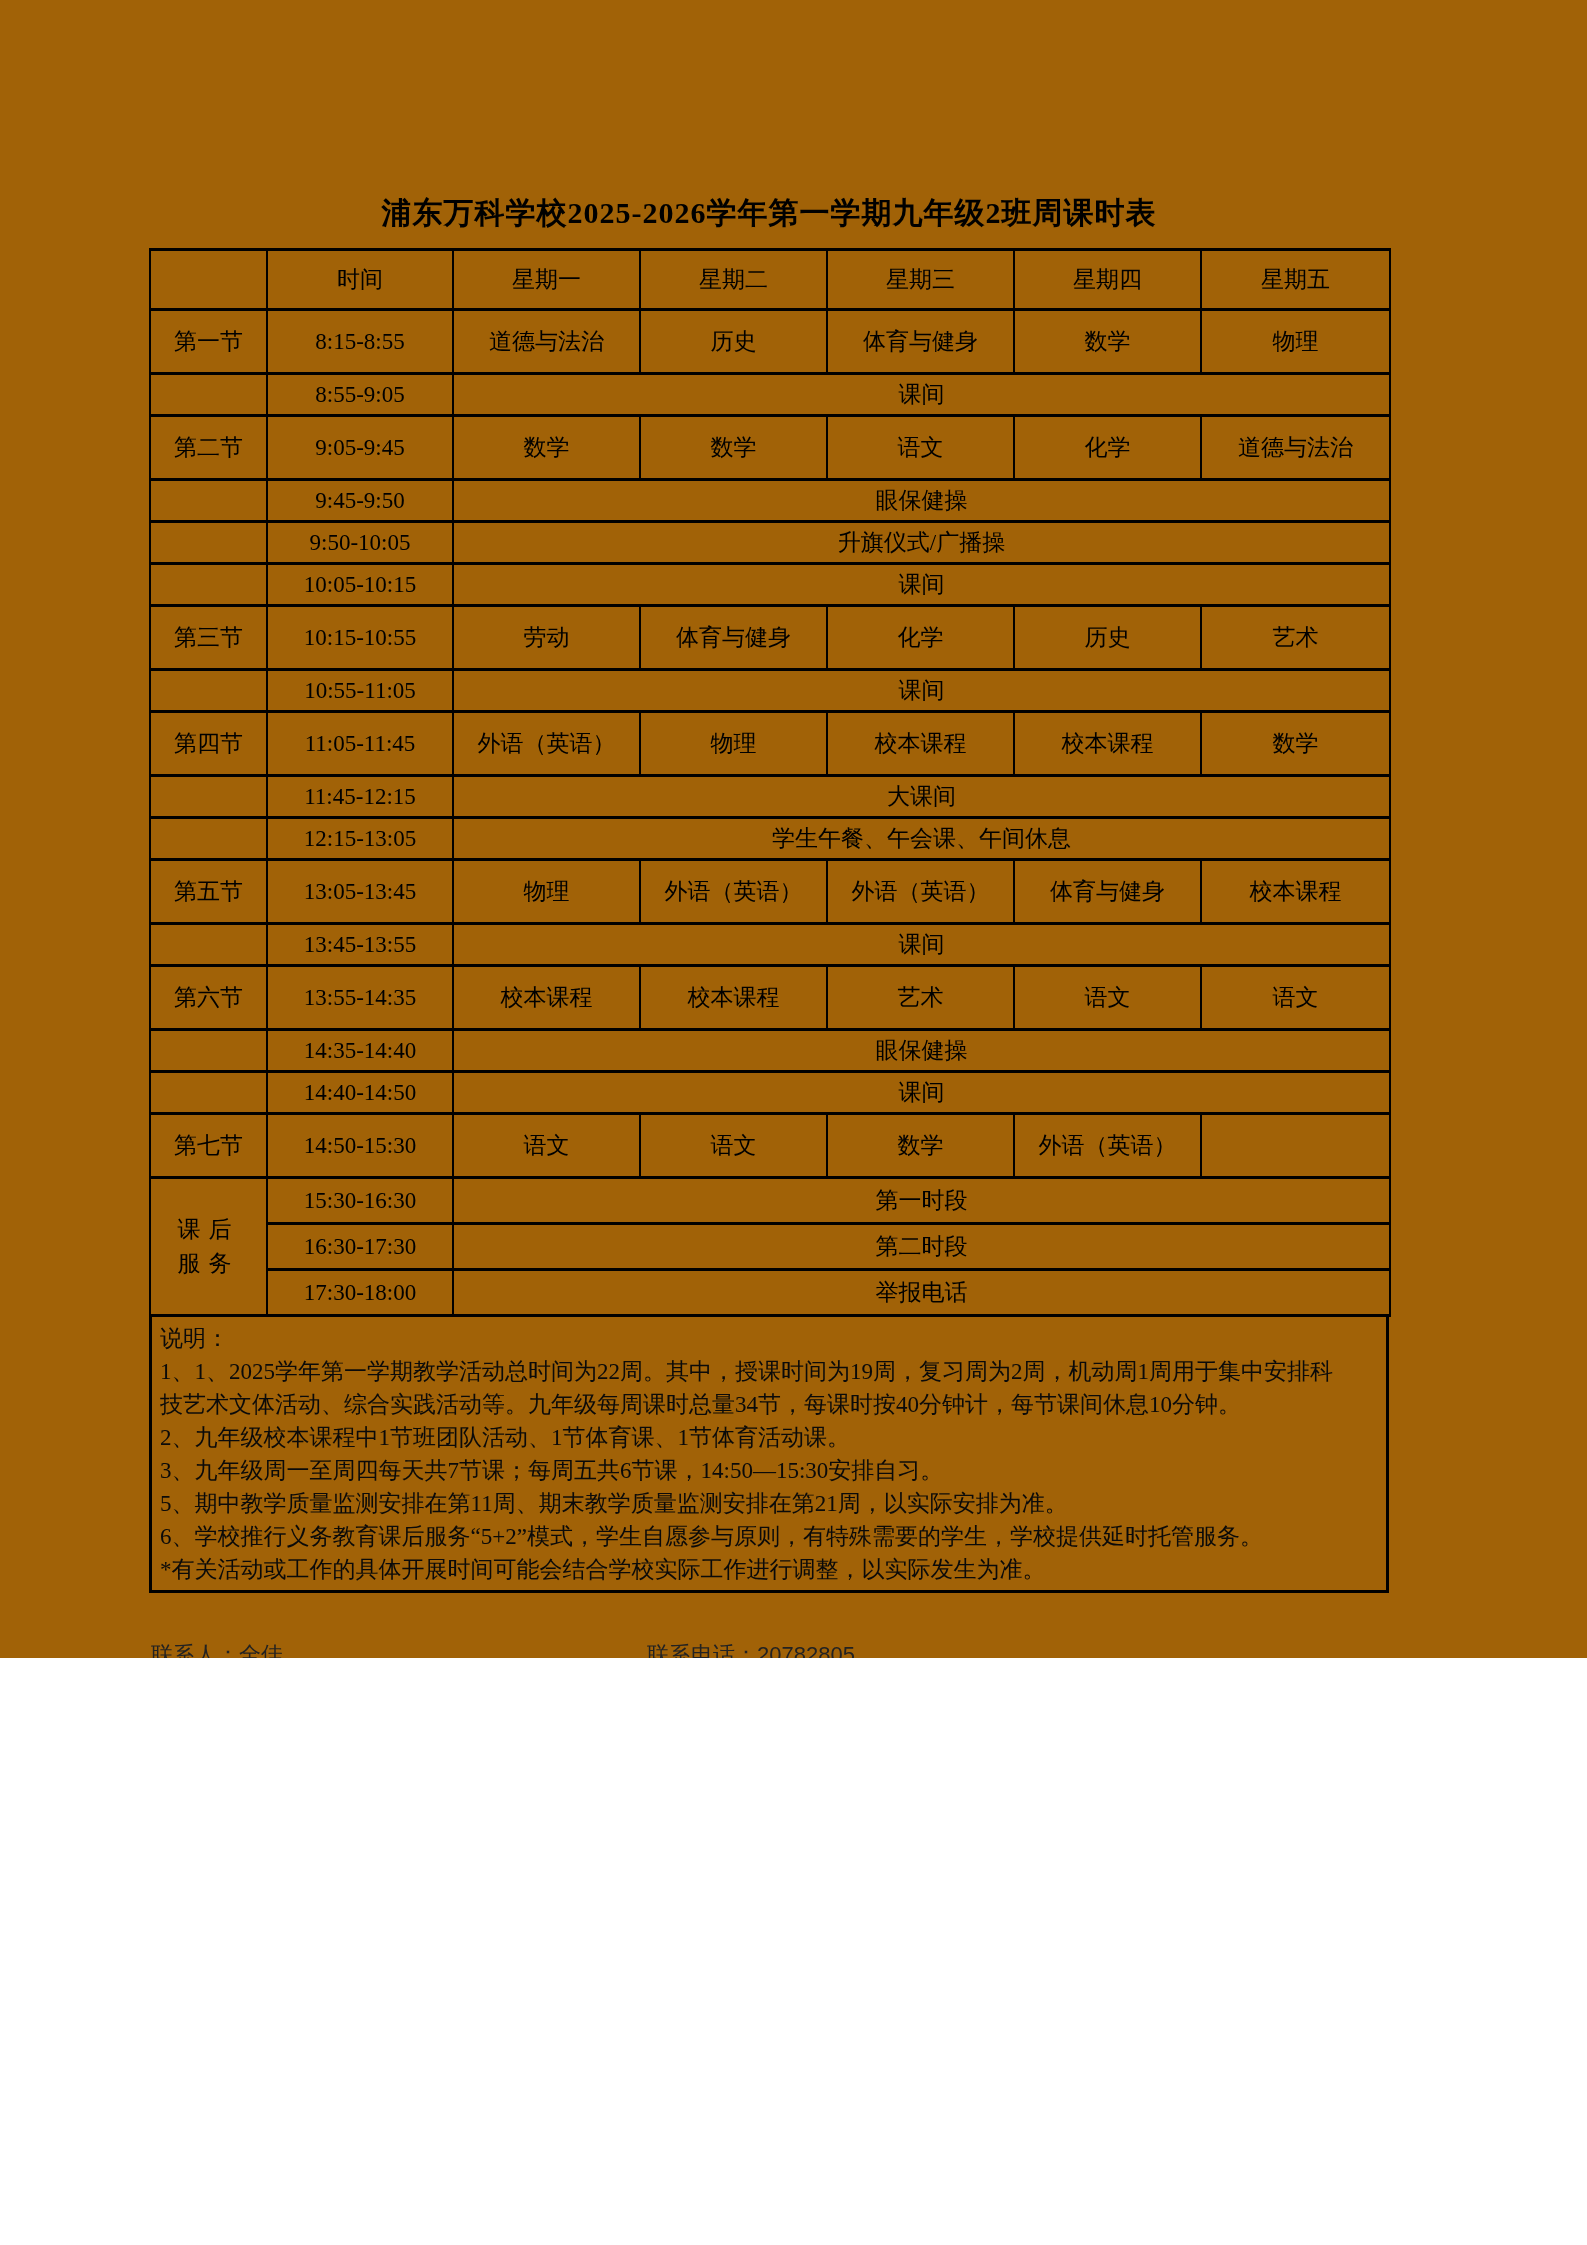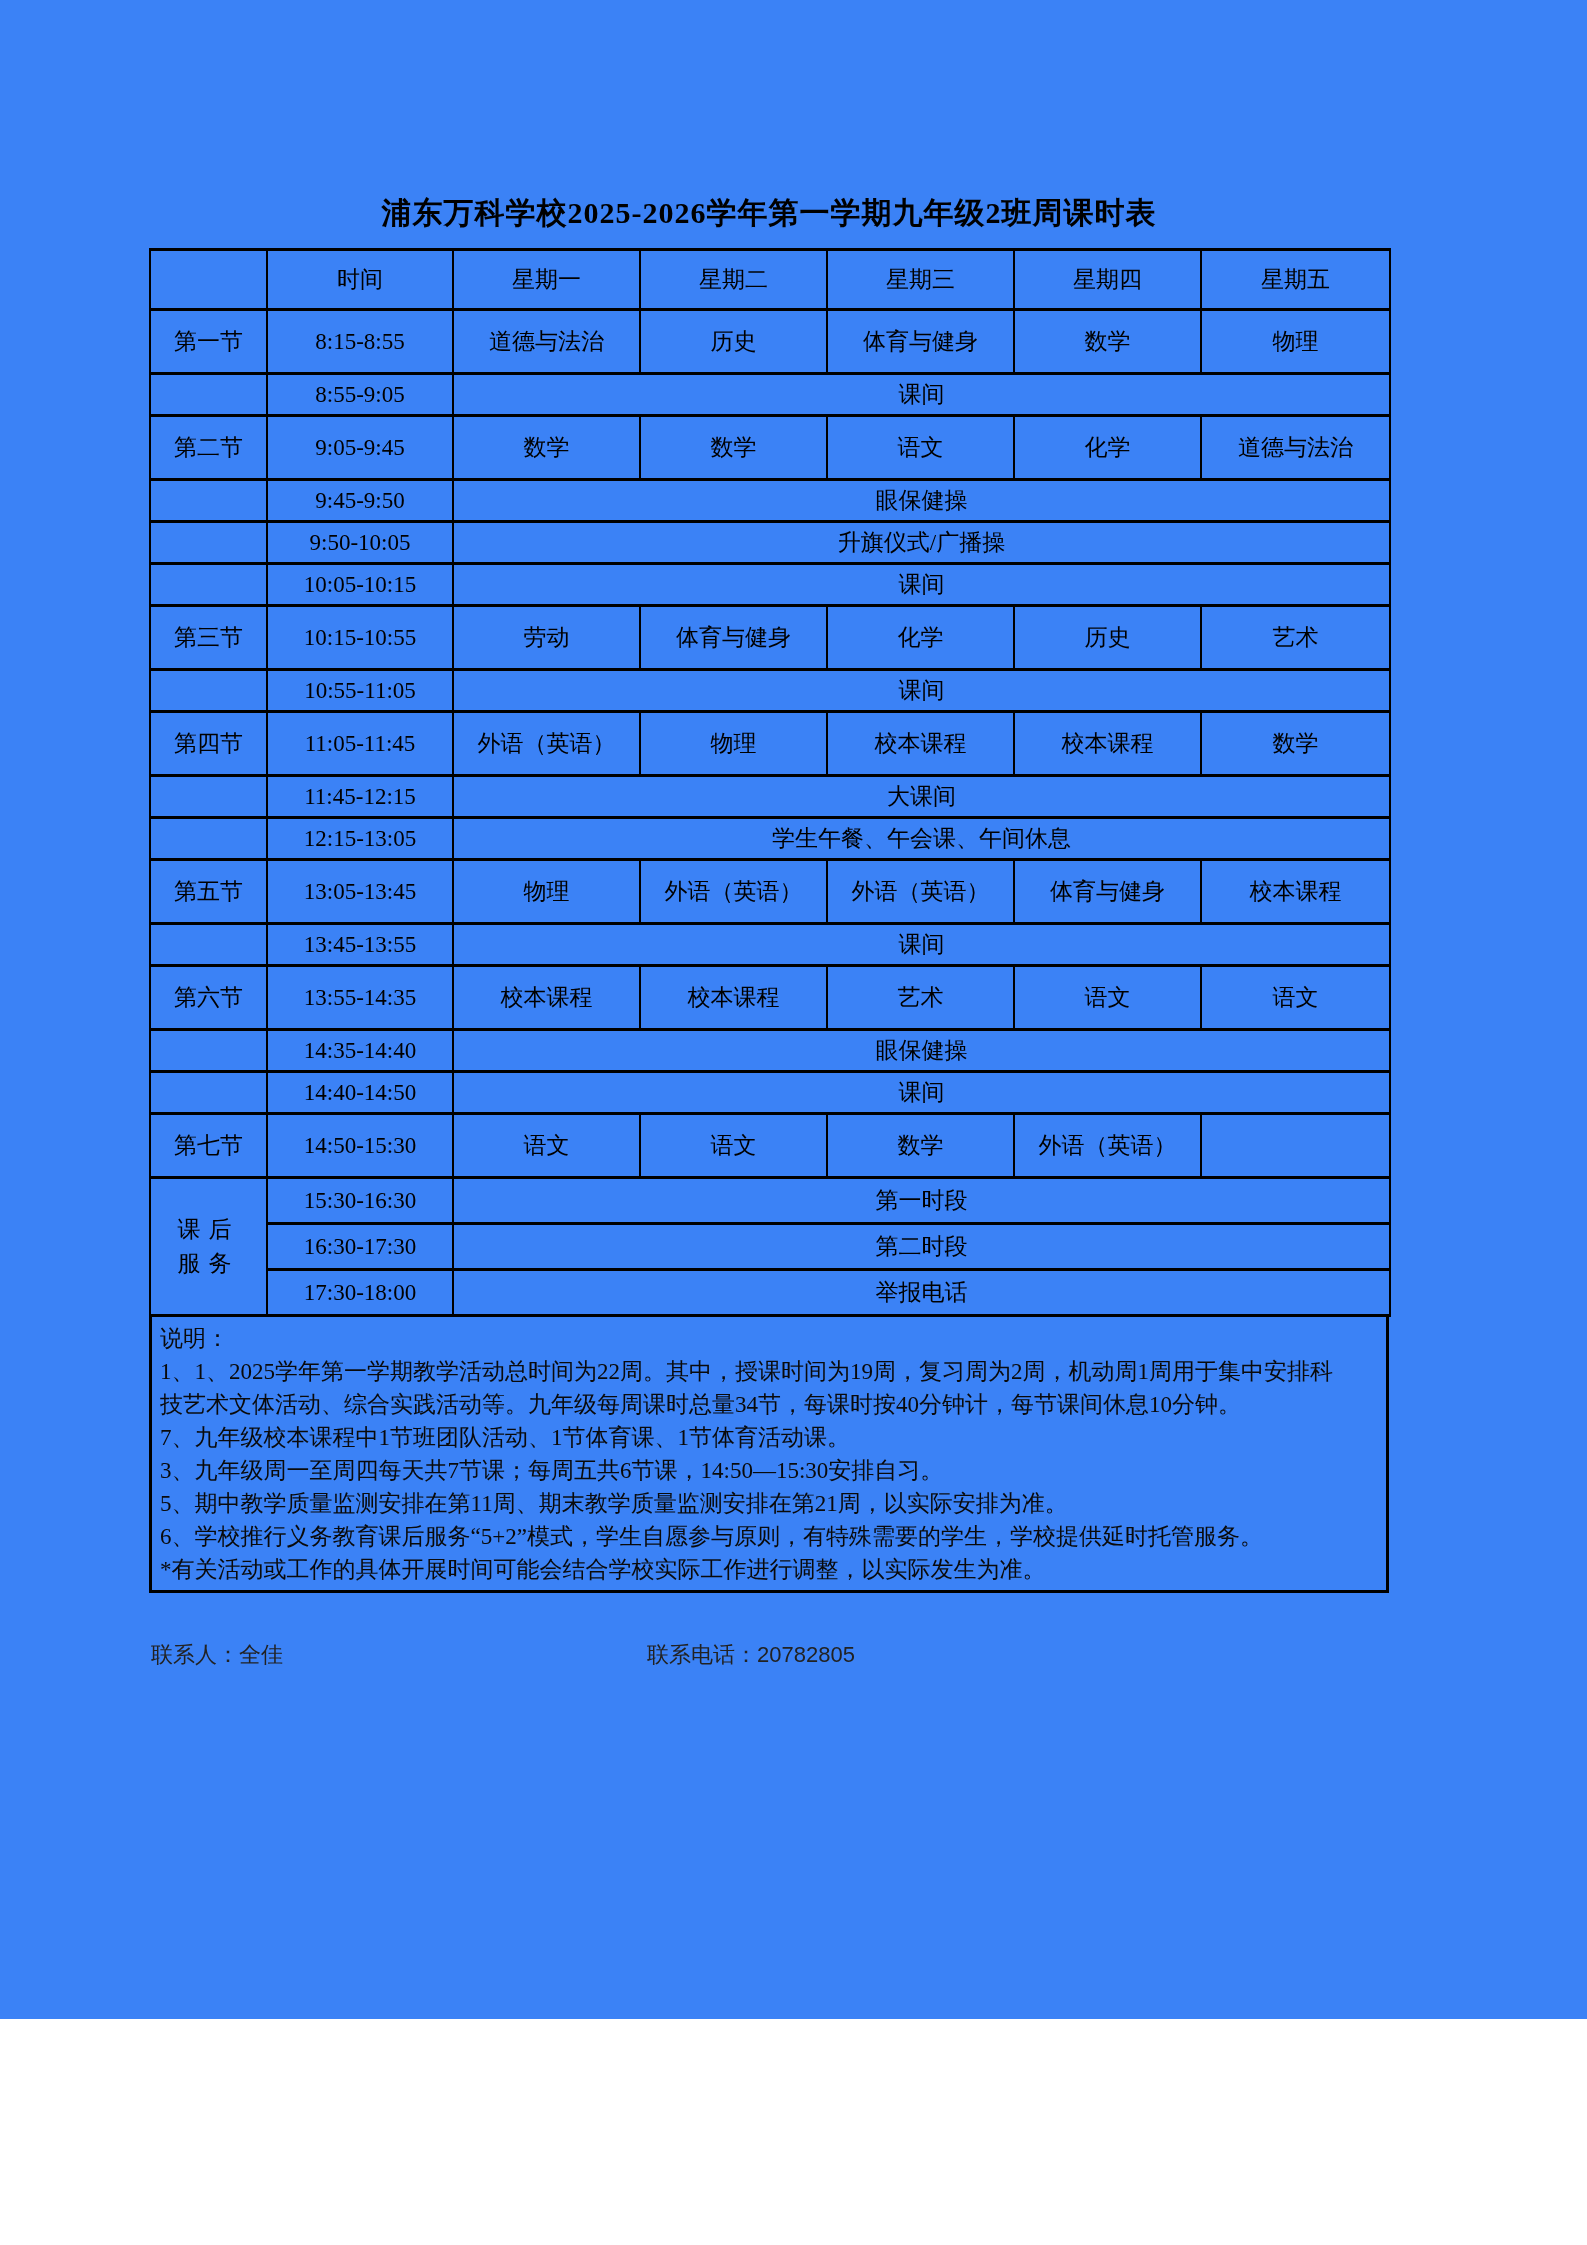--- a/index.html
+++ b/index.html
@@ -1,19 +1,19 @@
 <!DOCTYPE html>
 <html lang="zh"><head>
 <meta charset="utf-8">
 <style>
   html,body{margin:0;padding:0;background:#ffffff;}
   .page{
     position:relative;
-    width:1587px;height:2019px;
-    background:#3b82f6;
+    width:1587px;height:1658px;
+    background:#a16207;
     font-family:"Liberation Serif","DejaVu Serif",serif;
     color:#000;
     overflow:hidden;
   }
   .doc-title{
     position:absolute;
     left:149px;top:193px;width:1240px;
     text-align:center;
     font-size:30px;font-weight:bold;
     letter-spacing:1px;
@@ -224,21 +224,21 @@
           <td colspan="5">举报电话</td>
         </tr>
       </tbody>
   </table>
 
   <div class="notes-box">
     <div class="note-line">说明：</div>
     <div>
         <div class="note-line">1、1、2025学年第一学期教学活动总时间为22周。其中，授课时间为19周，复习周为2周，机动周1周用于集中安排科</div>
         <div class="note-line">技艺术文体活动、综合实践活动等。九年级每周课时总量34节，每课时按40分钟计，每节课间休息10分钟。</div>
-        <div class="note-line">7、九年级校本课程中1节班团队活动、1节体育课、1节体育活动课。</div>
+        <div class="note-line">2、九年级校本课程中1节班团队活动、1节体育课、1节体育活动课。</div>
         <div class="note-line">3、九年级周一至周四每天共7节课；每周五共6节课，14:50—15:30安排自习。</div>
         <div class="note-line">5、期中教学质量监测安排在第11周、期末教学质量监测安排在第21周，以实际安排为准。</div>
         <div class="note-line">6、学校推行义务教育课后服务“5+2”模式，学生自愿参与原则，有特殊需要的学生，学校提供延时托管服务。</div>
         <div class="note-line">*有关活动或工作的具体开展时间可能会结合学校实际工作进行调整，以实际发生为准。</div>
       </div>
   </div>
 
   <div class="contacts">
     <div class="contact-row">
       <div class="contact-left">

